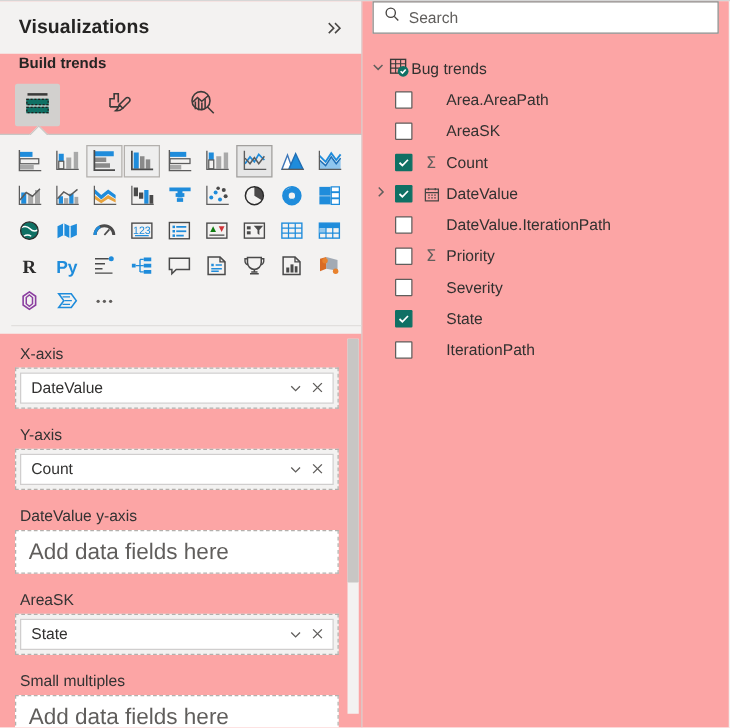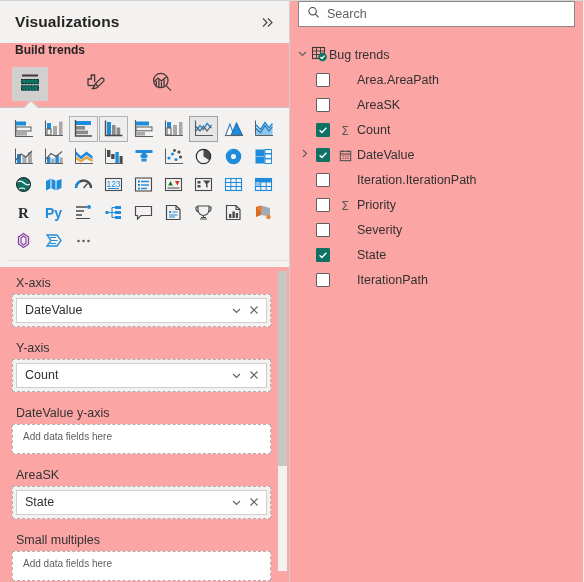--- a/index.html
+++ b/index.html
@@ -132,21 +132,21 @@
     background: #f3f2f1;
     padding: 3px;
     margin-bottom: 14px;
     min-height: 28px;
   }
   .dz-empty {
     border: 1px dashed #b3b0ad;
     background: #ffffff;
     padding: 6px 0 6px 10px;
     margin-bottom: 14px;
-    font-size: 10px;
+    font-size: 18px;
     color: #605e5c;
     min-height: 30px;
   }
   .chip {
     background: #ffffff;
     border: 1px solid #d0cece;
     height: 25px;
     display: flex;
     align-items: center;
     padding: 0 4px 0 8px;
@@ -770,21 +770,21 @@
             <path d="M3.8 1.3 V3.2 M9.2 1.3 V3.2"></path>
           </svg>
         </span>
         <span class="fname">DateValue</span>
       </div>
 
       <div class="frow">
         <span class="fexp"></span>
         <span class="fcheck"></span>
         <span class="ficon blank"></span>
-        <span class="fname">Iteration.IterationPath</span>
+        <span class="fname">DateValue.IterationPath</span>
       </div>
 
       <div class="frow">
         <span class="fexp"></span>
         <span class="fcheck"></span>
         <span class="ficon">
             <span class="sigma">Σ</span>
           </span>
         <span class="fname">Priority</span>
       </div>

